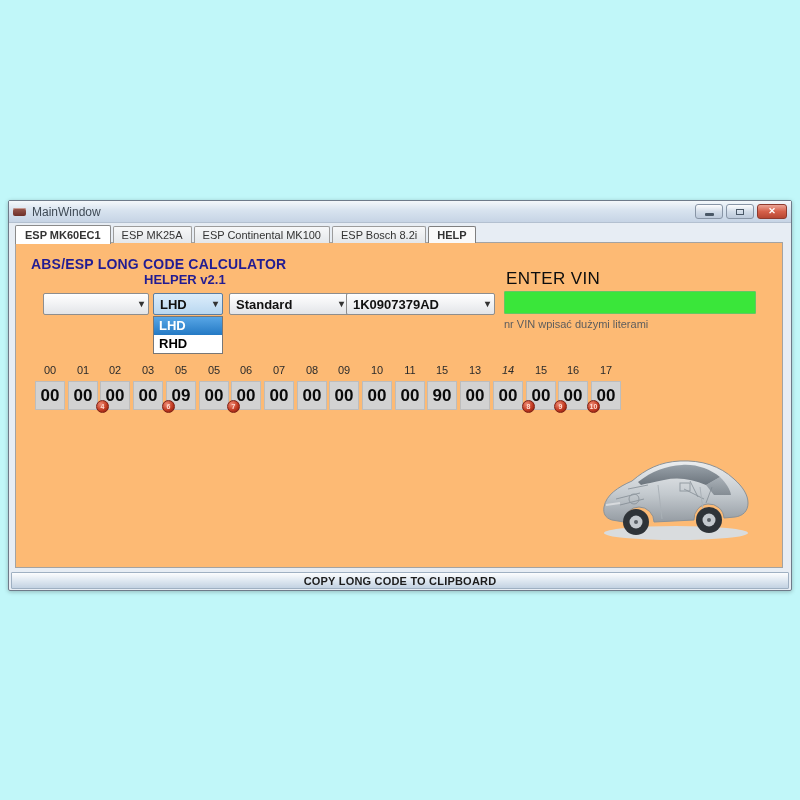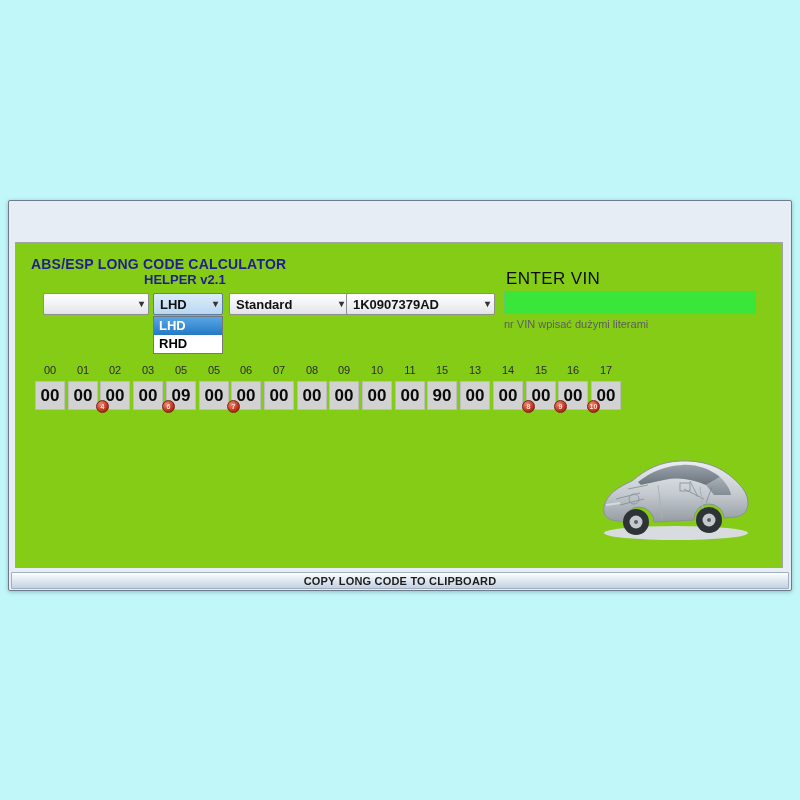--- a/index.html
+++ b/index.html
@@ -21,21 +21,21 @@
   .glyph-min{width:9px;height:3px;background:#4a5867;margin-top:6px;border-radius:1px;}
   .glyph-max{width:8px;height:6px;border:1.5px solid #4a5867;box-sizing:border-box;}
   .tabstrip{position:absolute;left:6px;top:22px;height:20px;display:flex;
     align-items:flex-end;z-index:3;}
   .tab{font-size:11px;color:#333;background:linear-gradient(#f7f8f9,#e4e7ea);
     border:1px solid #9c9c9c;border-bottom:none;padding:2px 8px 2px;margin-right:2px;
     border-radius:2px 2px 0 0;white-space:nowrap;}
   .tab.active{background:#fff;font-weight:bold;padding:3px 9px 3px;margin-bottom:-1px;
     border-color:#8a8a8a;}
   .tab.raised{background:#fafafa;font-weight:bold;border-color:#7f7f7f;}
-  .panel{position:absolute;left:6px;top:41px;width:768px;height:326px;background:#84cc16;
+  .panel{position:absolute;left:6px;top:41px;width:768px;height:326px;background:#fdba74;
     border:1px solid #a3a3a3;box-sizing:border-box;}
   .h1{position:absolute;left:15px;top:13px;font-size:14px;font-weight:bold;
     color:#221c92;letter-spacing:.2px;}
   .h2{position:absolute;left:128px;top:29px;font-size:13px;font-weight:bold;color:#221c92;}
   .combo{position:absolute;top:50px;height:22px;box-sizing:border-box;
     background:linear-gradient(#ffffff,#f0f1f3 55%,#e2e4e8);border:1px solid #8e8e8e;
     border-radius:2px;display:flex;align-items:center;font-size:13px;font-weight:bold;
     color:#111;padding-left:6px;}
   .combo .arrow{position:absolute;right:4px;top:4px;font-size:10px;color:#333;}
   .combo.focused{background:linear-gradient(#dcedfb,#b9d7f0);border-color:#5b7da0;}
@@ -66,21 +66,43 @@
   .copybtn{position:absolute;left:2px;top:371px;width:778px;height:17px;
     background:linear-gradient(#fcfdfe,#dfe8f1 50%,#c3d2e2);border:1px solid #9fb0c2;
     border-radius:1px;box-sizing:border-box;display:flex;align-items:center;
     justify-content:center;font-size:11px;font-weight:bold;color:#1c1c1c;
     letter-spacing:.2px;}
 </style>
 </head>
 <body>
 
 <div id="window">
-
+  <div class="titlebar">
+    <span class="app-icon"></span>
+    <span class="title-text">MainWindow</span>
+    <span class="winbtns">
+      <span class="winbtn">
+          <span class="glyph-min"></span>
+        </span>
+      <span class="winbtn">
+          <span class="glyph-max"></span>
+        </span>
+      <span class="winbtn close">
+          <span>✕</span>
+        </span>
+    </span>
+  </div>
+
+  <div class="tabstrip" id="tabstrip">
+      <div class="tab active">ESP MK60EC1</div>
+      <div class="tab">ESP MK25A</div>
+      <div class="tab">ESP Continental MK100</div>
+      <div class="tab">ESP Bosch 8.2i</div>
+      <div class="tab raised">HELP</div>
+    </div>
 
   <div class="panel">
     <div class="h1">ABS/ESP LONG CODE CALCULATOR</div>
     <div class="h2">HELPER v2.1</div>
 
     <div class="combo" style="left:27px;width:106px;">
       <span></span>
       <span class="arrow">▾</span>
     </div>
     <div class="combo focused" style="left:137px;width:70px;">
@@ -127,21 +149,21 @@
         <div class="bytelabel" style="left: 313px;">09</div>
         <div class="bytebox" style="left: 313px;">00</div>
         <div class="bytelabel" style="left: 346px;">10</div>
         <div class="bytebox" style="left: 346px;">00</div>
         <div class="bytelabel" style="left: 379px;">11</div>
         <div class="bytebox" style="left: 379px;">00</div>
         <div class="bytelabel" style="left: 411px;">15</div>
         <div class="bytebox" style="left: 411px;">90</div>
         <div class="bytelabel" style="left: 444px;">13</div>
         <div class="bytebox" style="left: 444px;">00</div>
-        <div class="bytelabel" style="left: 477px;">14</div>
+        <div class="bytelabel" style="left: 477px; font-style: italic;">14</div>
         <div class="bytebox" style="left: 477px;">00</div>
         <div class="bytelabel" style="left: 510px;">15</div>
         <div class="bytebox" style="left: 510px;">00</div>
         <div class="bytelabel" style="left: 542px;">16</div>
         <div class="bytebox" style="left: 542px;">00</div>
         <div class="bytelabel" style="left: 575px;">17</div>
         <div class="bytebox" style="left: 575px;">00</div>
         <div class="badge" style="left: 80px;">4</div>
         <div class="badge" style="left: 146px;">6</div>
         <div class="badge" style="left: 211px;">7</div>

